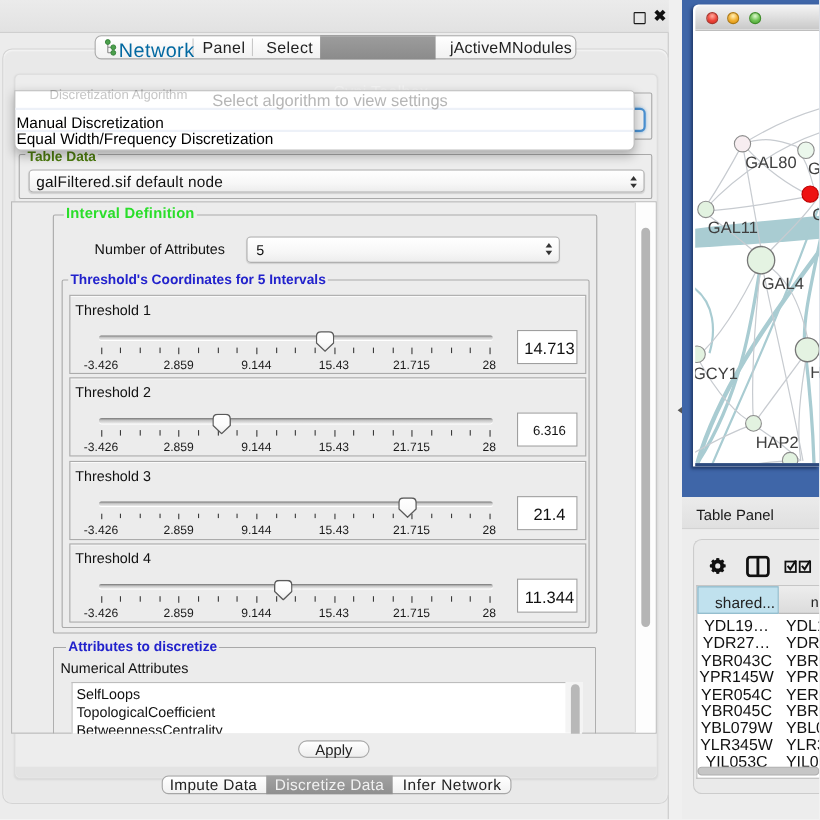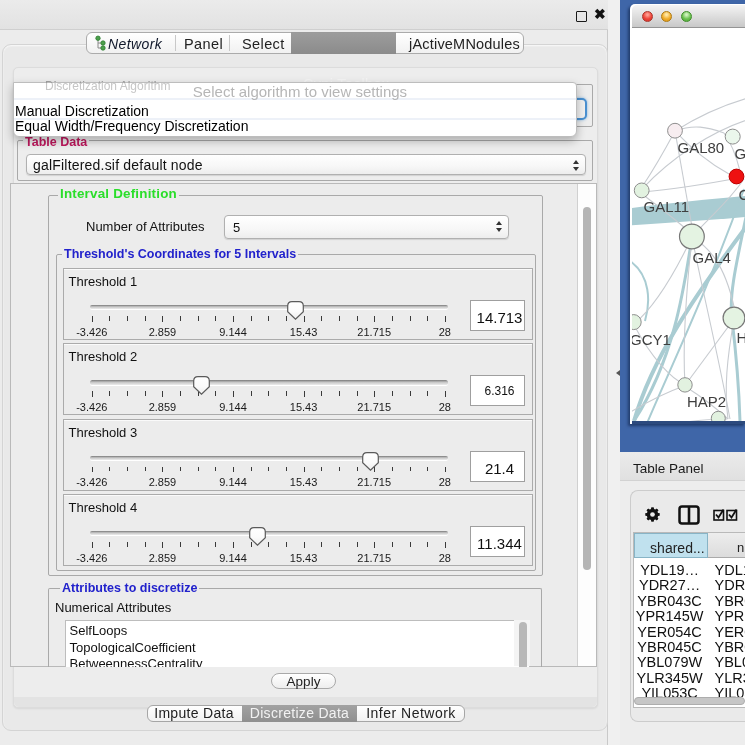--- a/index.html
+++ b/index.html
@@ -27,37 +27,37 @@
 
 <div style="left:2px;top:44px;width:606px;height:687px;border-radius:9px;background:#e9e9e9;border:1px solid #d4d4d4;box-shadow:inset 0 1px 2px rgba(255,255,255,0.8);"></div>
 
 <div style="left:13px;top:67px;width:585px;height:641px;border-radius:5px;background:#ededed;border:1px solid #dcdcdc;box-shadow:0 1px 2px rgba(0,0,0,0.08);"></div>
 <div style="left:14px;top:697px;width:583px;height:10px;background:#e3e3e3;border-radius:0 0 5px 5px;"></div>
 
 <div id="toptabs" style="left:86px;top:32px;width:438px;height:22px;background:linear-gradient(#ffffff,#f1f1f1);border:1px solid #ababab;border-radius:6px;"></div>
 <div style="left:291px;top:32px;width:105px;height:22px;background:linear-gradient(#9c9c9c,#8b8b8b);border-top:1px solid #9a9a9a;"></div>
 <div style="left:175px;top:35px;width:1px;height:16px;background:#c8c8c8;"></div>
 <div style="left:229px;top:35px;width:1px;height:16px;background:#c8c8c8;"></div>
-<div style="left:108px;top:36px;font-size:14px;letter-spacing:0.4px;color:#0f172a;font-style:italic;">Network</div>
+<div style="left:108px;top:36px;font-size:18px;letter-spacing:0.4px;color:#0369a1;">Network</div>
 <div style="left:184px;top:36px;font-size:14.5px;letter-spacing:0.4px;color:#222;">Panel</div>
 <div style="left:242px;top:36px;font-size:14.5px;letter-spacing:0.4px;color:#222;">Select</div>
 <div style="left:303px;top:36px;font-size:14.5px;letter-spacing:0.3px;color:#f4f4f4;margin-top:40px;">Cyni Toolbox</div>
 <div style="left:409px;top:36px;font-size:14.5px;letter-spacing:0.2px;color:#222;">jActiveMNodules</div>
 <svg style="position:absolute;left:92px;top:35px;" width="16" height="16" viewBox="0 0 16 16">
 <path d="M6 3 L6 13 M6 8 L11 8 M6 13 L11 13" stroke="#888" stroke-width="1" fill="none"></path>
 <circle cx="6" cy="3.2" r="2.2" fill="#4ca04c" stroke="#2e7d32" stroke-width="0.8"></circle>
 <circle cx="11" cy="8" r="2.2" fill="#4ca04c" stroke="#2e7d32" stroke-width="0.8"></circle>
 <circle cx="11" cy="13" r="2.2" fill="#4ca04c" stroke="#2e7d32" stroke-width="0.8"></circle>
 </svg>
 
 <div style="left:17px;top:84px;width:576px;height:43px;border:1px solid #a9a9a9;border-radius:2px;"></div>
 <div style="left:572px;top:98px;width:15px;height:22px;border:2px solid #4a90d0;border-radius:5px;background:#f0f0f0;box-shadow:0 0 3px #7fb3e0;"></div>
 
 <div style="left:17px;top:140px;width:576px;height:41px;border:1px solid #a9a9a9;border-radius:2px;"></div>
-<div class="gtitle" style="left:23px;top:136px;color:#be185d;">Table Data</div>
+<div class="gtitle" style="left:23px;top:136px;color:#4d7c0f;">Table Data</div>
 <div class="combo" style="left:26px;top:154px;width:560px;height:21px;"></div>
 <div style="left:33px;top:156.5px;font-size:14px;letter-spacing:0.2px;color:#111;">galFiltered.sif default node</div>
 <div class="carr" style="left:573px;top:159.5px;border-bottom:4.5px solid #333;"></div>
 <div class="carr" style="left:573px;top:166.5px;border-top:4.5px solid #333;"></div>
 
 <div style="left:10px;top:183px;width:587px;height:484px;border:1px solid #b9b9b9;background:#ececec;"></div>
 
 <div style="left:577px;top:184px;width:19px;height:482px;background:#fdfdfd;border-left:1px solid #d0d0d0;"></div>
 <div style="left:583px;top:207px;width:8px;height:363px;background:#b5b5b5;border-radius:4px;"></div>
 

